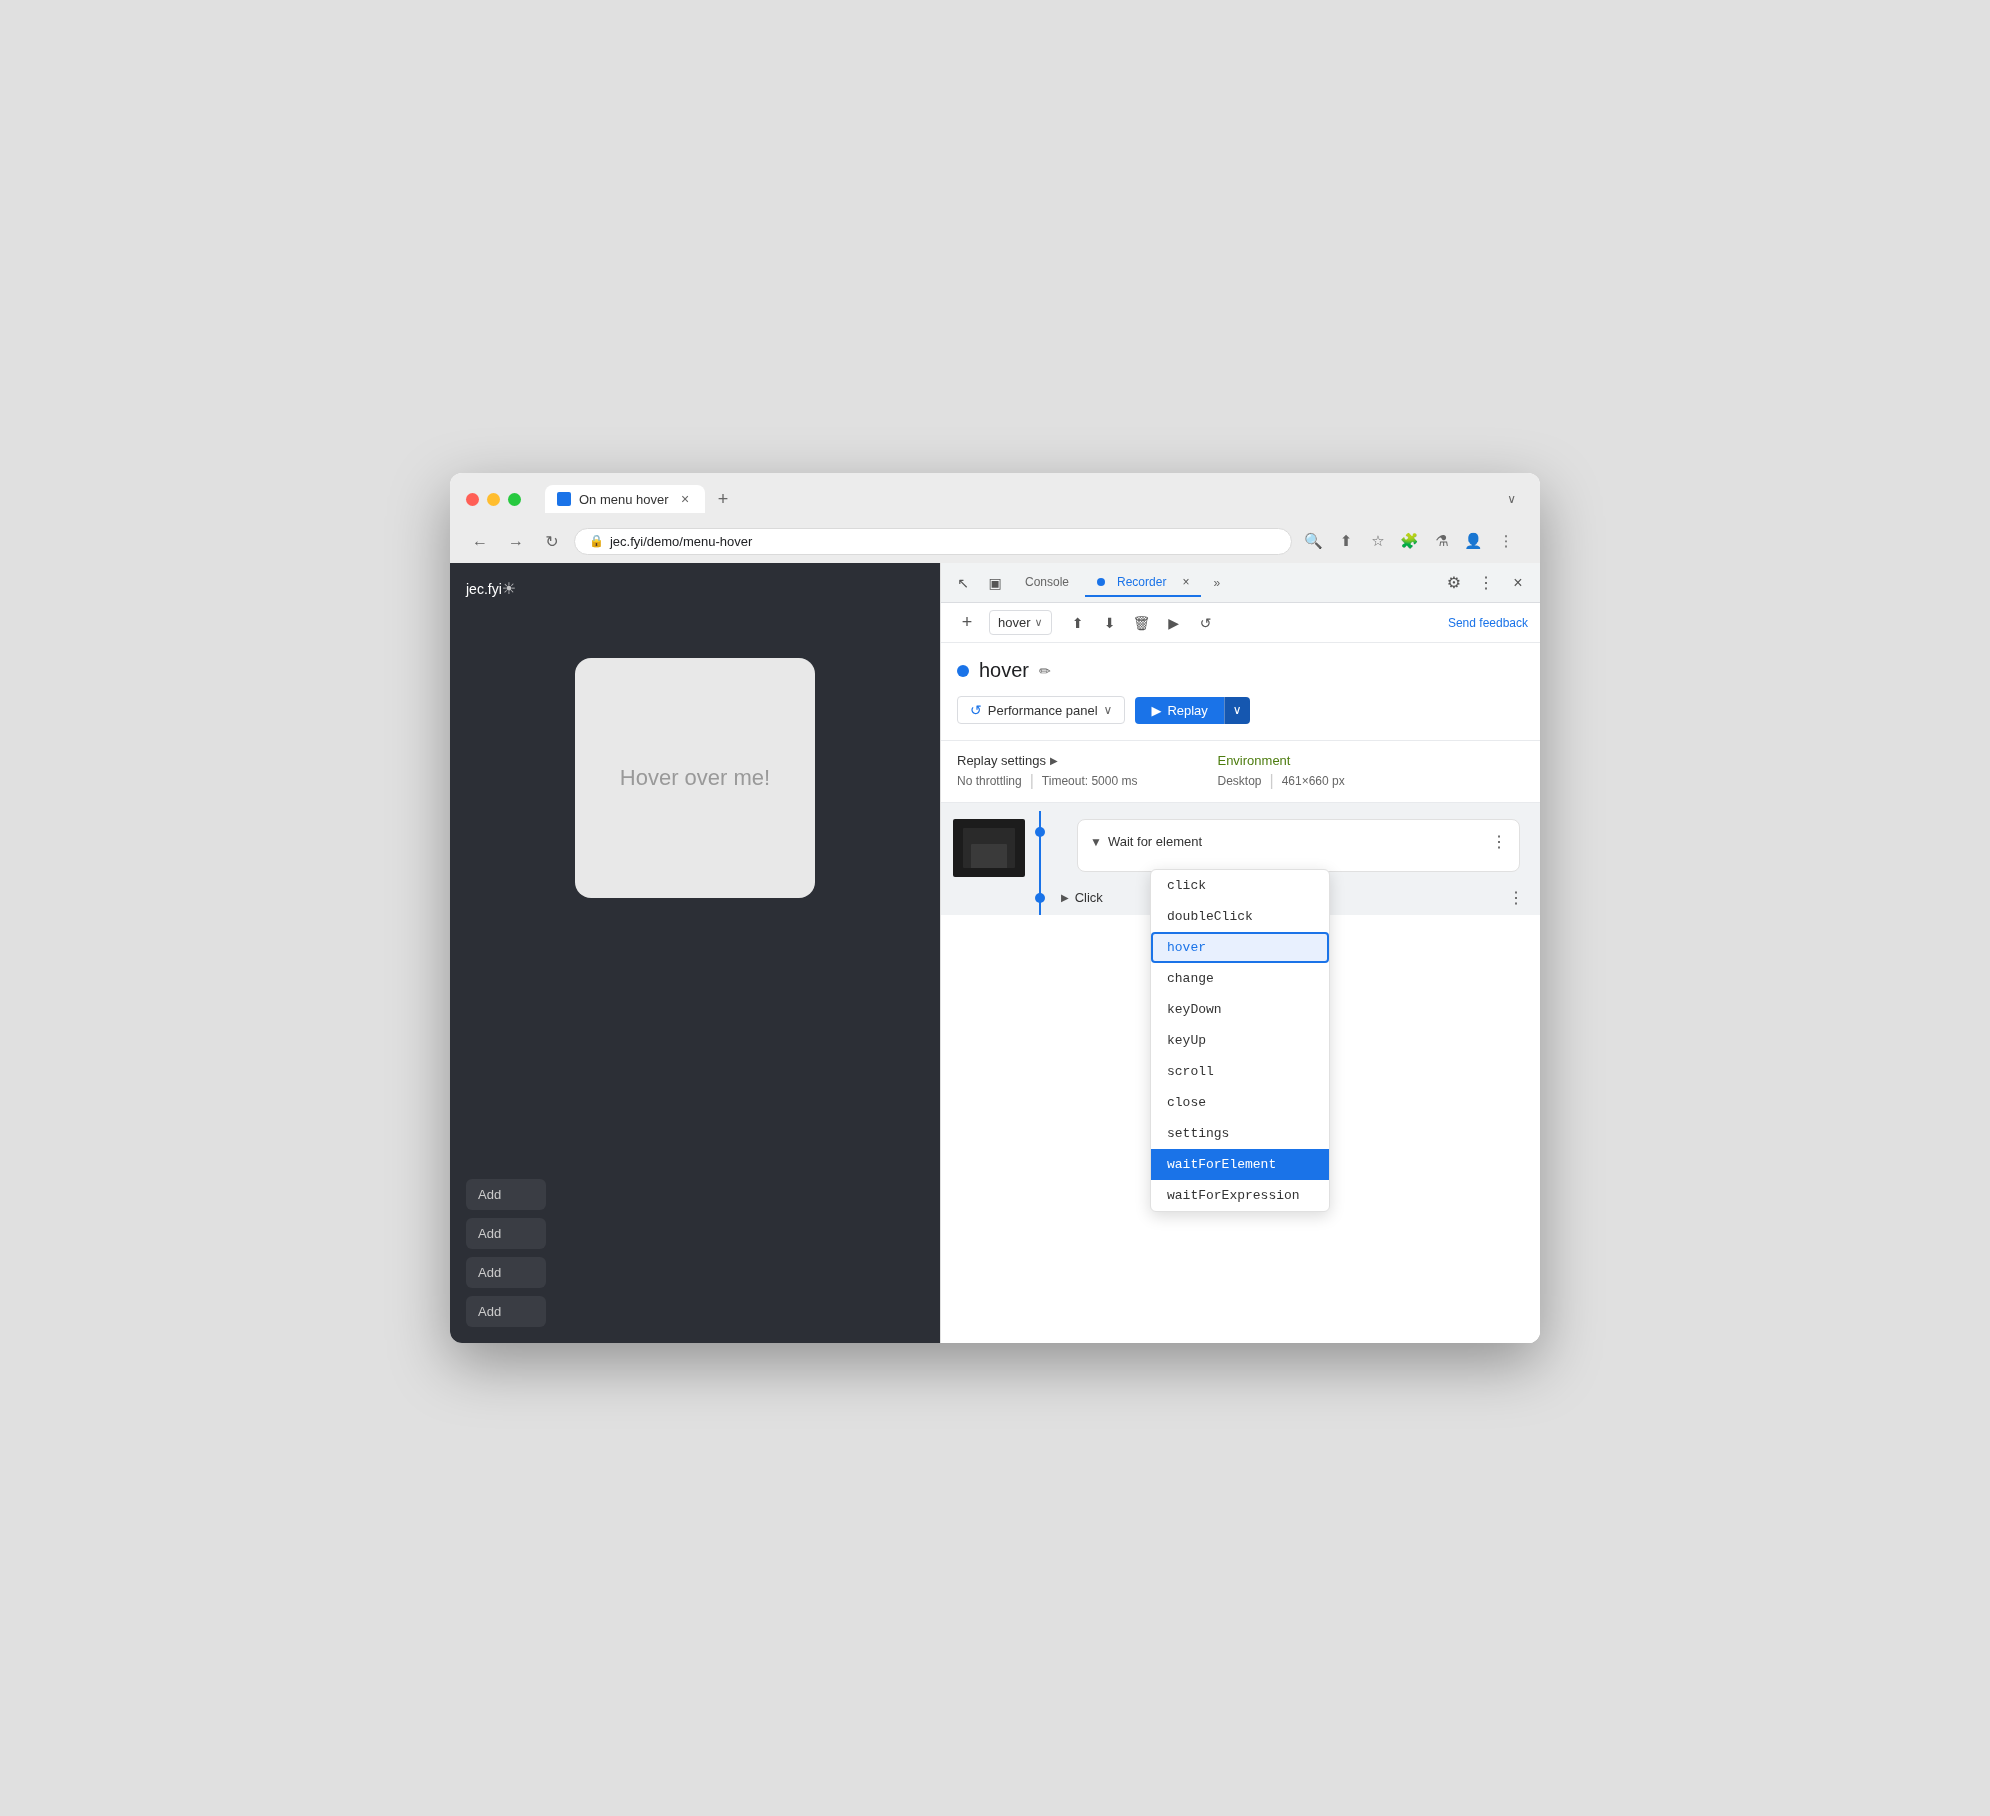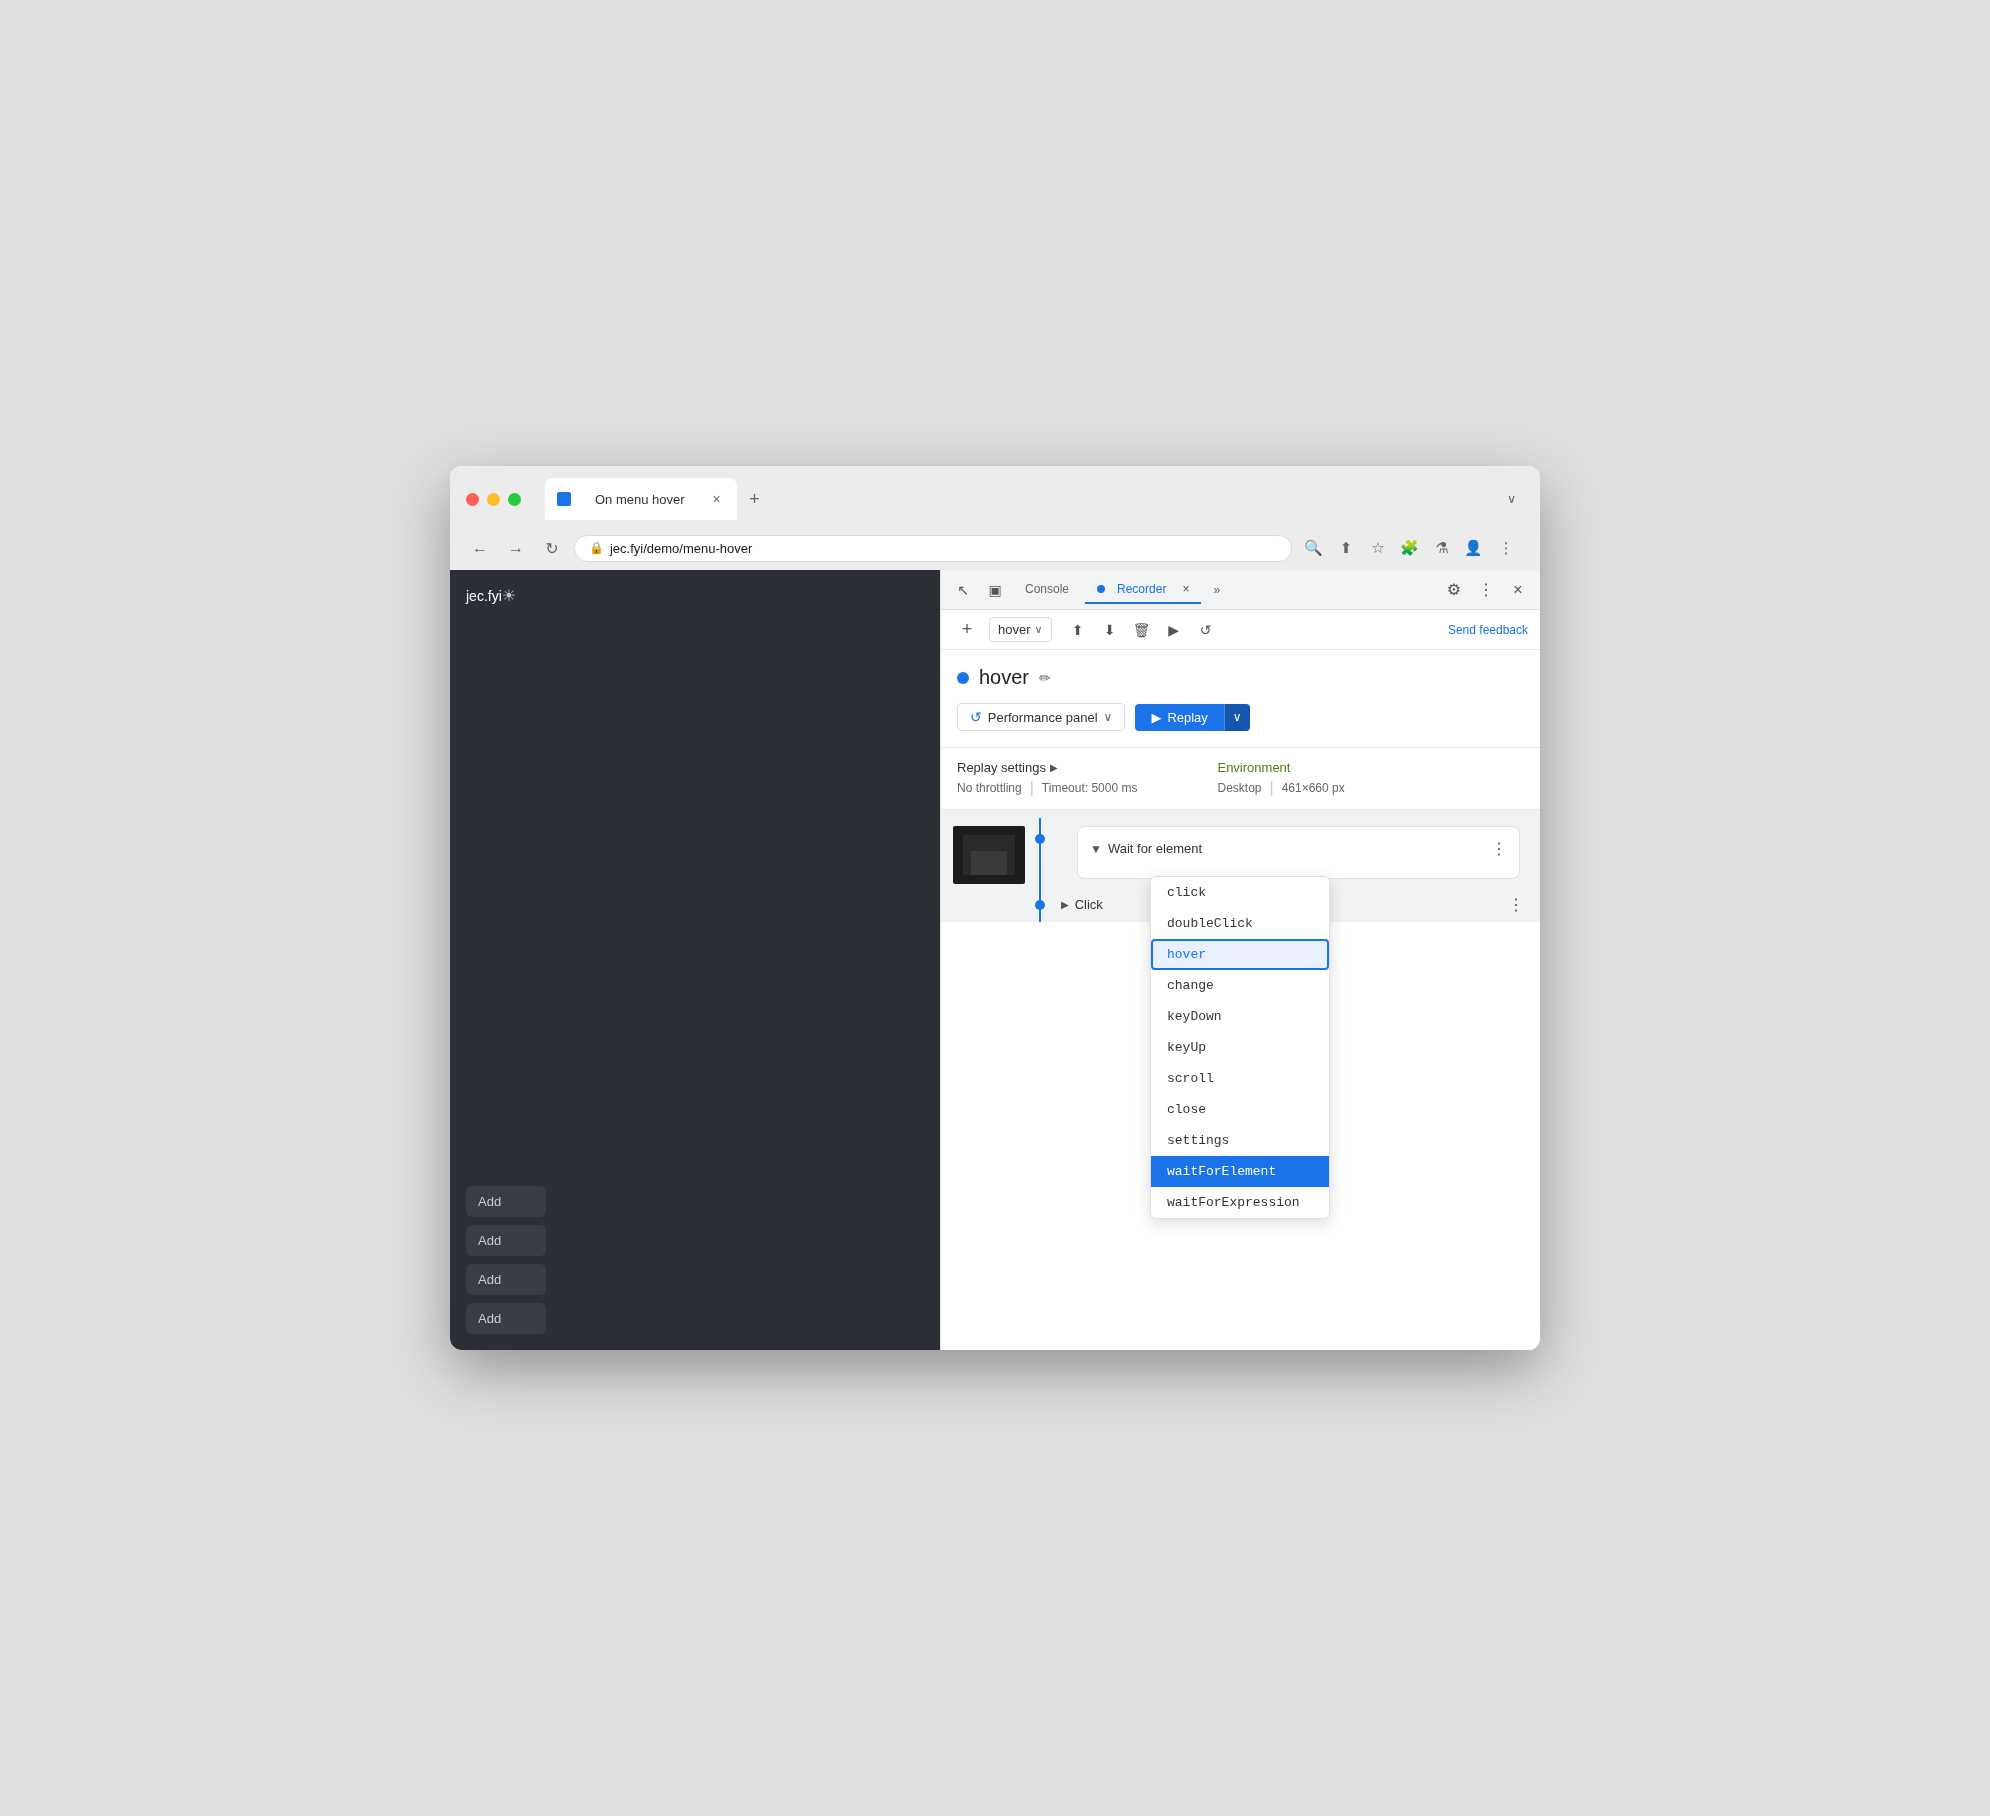--- a/index.html
+++ b/index.html
@@ -47,24 +47,24 @@
       display: flex;
       align-items: center;
       flex: 1;
       margin-left: 8px;
     }
     .tab {
       display: flex;
       align-items: center;
       background: #fff;
       border-radius: 8px 8px 0 0;
-      padding: 13px 12px;
+      padding: 6px 12px;
       font-size: 13px;
       color: #333;
-      gap: 24px;
+      gap: 8px;
       min-width: 160px;
     }
     .tab-favicon {
       width: 14px;
       height: 14px;
       background: #1a73e8;
       border-radius: 2px;
       flex-shrink: 0;
     }
     .tab-title {
@@ -630,20 +630,23 @@
       <div class="addr-icon-btn">⋮</div>
     </div>
   </div>
 
   <div class="browser-content">
 
     <div class="page-view">
       <div class="page-header">
         <span class="page-logo">jec.fyi</span>
         <span class="page-settings-icon">☀</span>
+      </div>
+      <div class="page-card">
+        <span class="page-card-text">Hover over me!</span>
       </div>
       <div class="add-buttons">
         <button class="add-btn">Add</button>
         <button class="add-btn">Add</button>
         <button class="add-btn">Add</button>
         <button class="add-btn">Add</button>
       </div>
     </div>
 
     <div class="devtools-panel">

